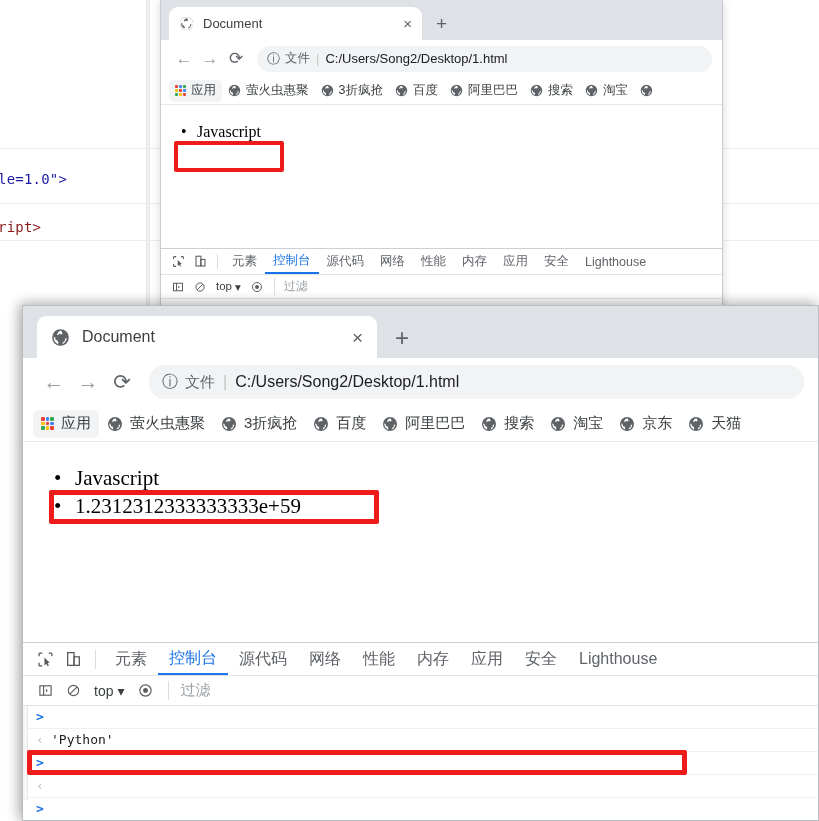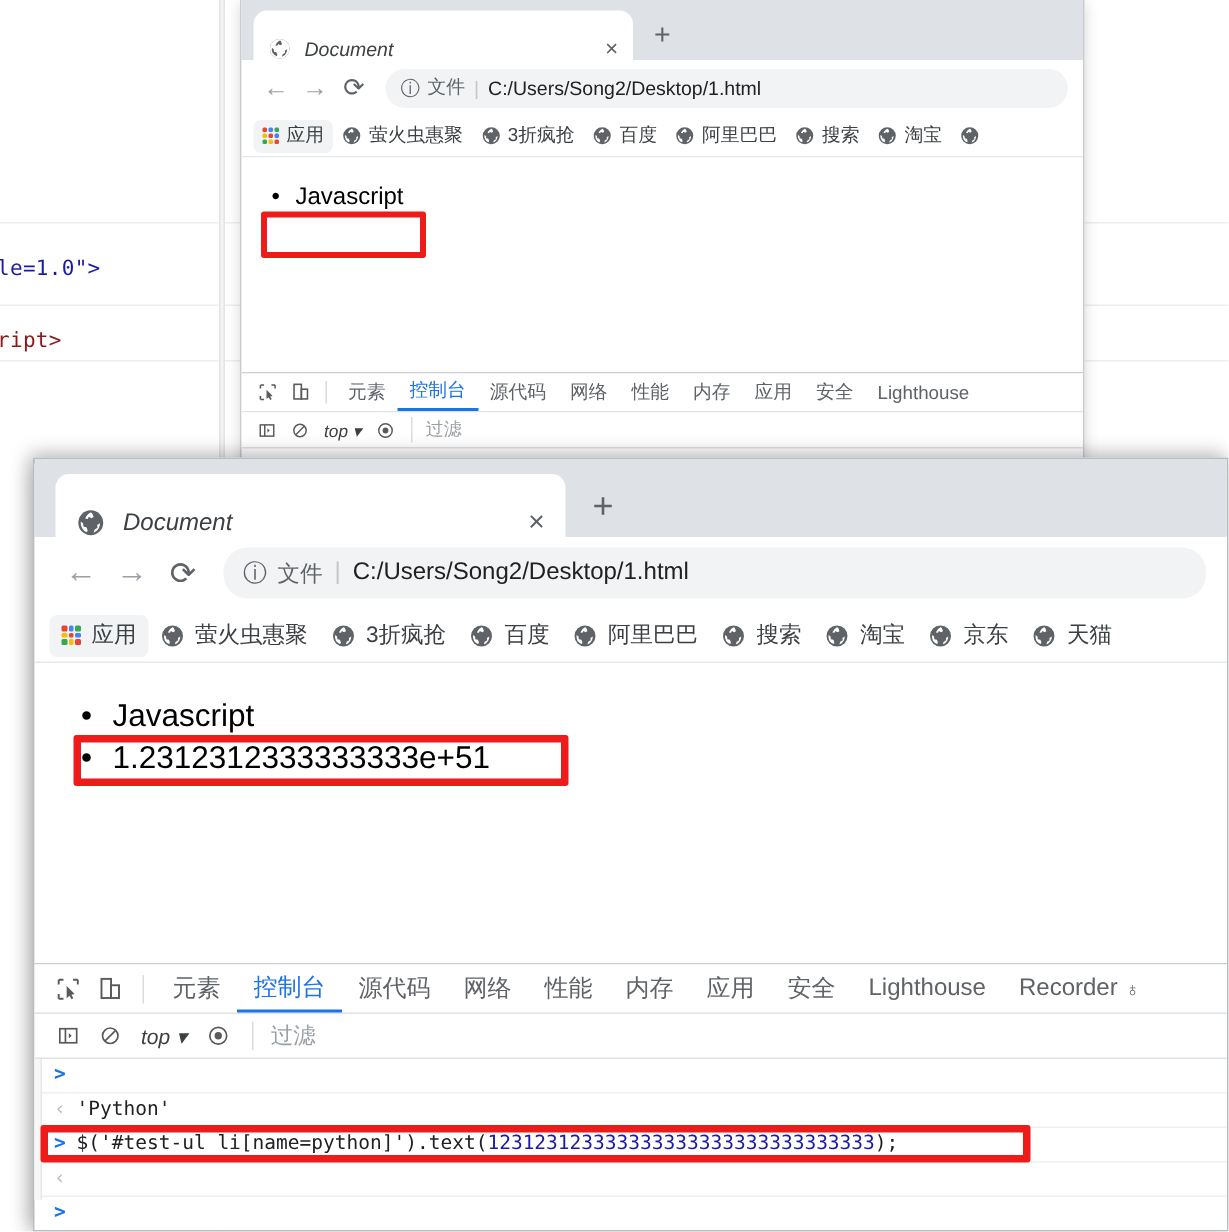--- a/index.html
+++ b/index.html
@@ -44,23 +44,22 @@
     content:""; position:absolute; left:0; top:0; width:100%; height:3px;
     background:#4a5568;
   }
 
   
   .tabstrip { background: #dee1e6; display: flex; align-items: flex-end; position: relative; }
   .win.back .tabstrip { height: 40px; padding-left: 8px; }
   .win.front .tabstrip { height: 52px; padding-left: 14px; padding-top: 3px; }
 
   .tab {
-    background: #fff; border-radius: 9px 9px 0 0; display: flex; align-items: flex-end;
+    background: #fff; border-radius: 9px 9px 0 0; display: flex; align-items: center;
     position: relative;
-    font-style: italic;
   }
   .win.back .tab { height: 33px; width: 253px; padding: 0 10px; }
   .win.front .tab { height: 42px; width: 340px; padding: 0 14px; }
 
   .favicon { flex: none; display: inline-block; }
   .favicon svg { display: block; }
 
   .tab-title { color: #3c4043; white-space: nowrap; overflow: hidden; text-overflow: ellipsis; flex: 1; }
   .win.back .tab-title { font-size: 13px; margin-left: 9px; }
   .win.front .tab-title { font-size: 16px; margin-left: 12px; }
@@ -117,21 +116,21 @@
   .bm .bm-label { margin-left: 5px; }
   .win.front .bm .bm-label { margin-left: 7px; }
   .bm.apps { background: #f1f3f4; border-radius: 5px; }
 
   .apps-grid { display: grid; grid-template-columns: repeat(3, 1fr); gap: 1px; flex: none; }
   .win.back .apps-grid { width: 11px; height: 11px; }
   .win.front .apps-grid { width: 13px; height: 13px; }
   .apps-grid i { display: block; border-radius: 1px; }
 
   
-  .viewport { background: #fff; overflow: hidden; position: relative; }
+  .viewport { background: #fff; overflow: hidden; position: relative; font-family: Liberation Serif, serif; }
   .win.back .viewport { height: 143px; }
   .win.front .viewport { height: 200px; }
 
   .bullets { list-style: none; }
   .win.back .bullets { padding: 16px 0 0 36px; }
   .win.front .bullets { padding: 22px 0 0 52px; }
   .bullets li { position: relative; color: #000; white-space: nowrap; }
   .win.back .bullets li { font-size: 16px; line-height: 21px; }
   .win.front .bullets li { font-size: 21px; line-height: 28px; }
   .bullets li::before {
@@ -158,21 +157,21 @@
   .win.front .dt-div { height: 19px; margin: 0 8px; }
 
   .dt-tab { color: #5f6368; white-space: nowrap; display: flex; align-items: center; height: 100%; flex: none; }
   .win.back .dt-tab { font-size: 12.5px; padding: 0 8px; }
   .win.front .dt-tab { font-size: 16px; padding: 0 11px; }
   .dt-tab.active { color: #1a73e8; border-bottom: 2px solid #1a73e8; }
 
   .dt-filter { display: flex; align-items: center; background: #fff; }
   .win.back .dt-filter { height: 24px; padding: 0 6px; border-bottom: 1px solid #e0e2e4; }
   .win.front .dt-filter { height: 30px; padding: 0 8px; border-bottom: 1px solid #e0e2e4; }
-  .dt-ctx { color: #3c4043; display: flex; align-items: flex-end; flex: none; font-style: italic; }
+  .dt-ctx { color: #3c4043; display: flex; align-items: flex-start; flex: none; }
   .win.back .dt-ctx { font-size: 11.5px; padding: 0 5px; }
   .win.front .dt-ctx { font-size: 14px; padding: 0 7px; }
   .dt-filter-input { color: #9aa0a6; flex: 1; }
   .win.back .dt-filter-input { font-size: 12px; padding-left: 9px; border-left: 1px solid #dadce0; margin-left: 6px; }
   .win.front .dt-filter-input { font-size: 15px; padding-left: 12px; border-left: 1px solid #dadce0; margin-left: 8px; }
 
   
   .console { position: relative; background: #fff; }
   .win.front .console { height: 94px; }
   .cline {
@@ -486,21 +485,21 @@
               <path d="M8 2.2c.6 0 1.3 1 1.6 2.6l-1.2.7-1.5-.8-.6 1.2-1.4-.3A5.9 5.9 0 018 2.2zM2.4 7.3l1.3 1 .2 1.8 1.7.4.7 1.9-.5 1A5.8 5.8 0 012.4 7.3zm7.2 6.3l.5-1.7 1.7-1.1-.2-1.5 1.6-1a5.8 5.8 0 01-3.6 5.3z" fill="#fff"></path>
             </svg>
           </span>
         <span class="bm-label">天猫</span>
       </div>
     </div>
 
     <div class="viewport">
       <ul class="bullets">
         <li>Javascript</li>
-        <li>1.2312312333333333e+51</li>
+        <li>1.2312312333333333e+59</li>
       </ul>
       <div class="redbox" style="left:26px; top:48px; width:330px; height:34px;"></div>
     </div>
 
     <div class="devtools">
       <div class="dt-tabs">
         <span class="dt-iconbtn">
           <svg width="17" height="17" viewBox="0 0 16 16" fill="none" stroke="#5a5a5a" stroke-width="1.2">
               <path d="M2 2h3M2 2v3M14 2h-3M14 2v3M2 14h3M2 14v-3"></path>
               <path d="M7 6l5 5-2 .4 1.2 2.3-1.2.6-1.2-2.3L7 13.6z" fill="#5a5a5a" stroke="none"></path>
@@ -515,24 +514,20 @@
         <span class="dt-div"></span>
         <span class="dt-tab">元素</span>
         <span class="dt-tab active">控制台</span>
         <span class="dt-tab">源代码</span>
         <span class="dt-tab">网络</span>
         <span class="dt-tab">性能</span>
         <span class="dt-tab">内存</span>
         <span class="dt-tab">应用</span>
         <span class="dt-tab">安全</span>
         <span class="dt-tab">Lighthouse</span>
-        <span class="dt-tab">
-          <span>Recorder</span>
-          <span style="margin-left:5px;font-size:13px">♁</span>
-        </span>
       </div>
       <div class="dt-filter">
         <span class="dt-iconbtn">
           <svg width="15" height="15" viewBox="0 0 16 16" fill="none" stroke="#5a5a5a" stroke-width="1.2">
               <rect x="2" y="3" width="12" height="10"></rect>
               <path d="M6 3v10"></path>
               <path d="M8.4 6l2 2-2 2z" fill="#5a5a5a" stroke="none"></path>
             </svg>
         </span>
         <span class="dt-iconbtn">
@@ -561,21 +556,20 @@
           <span class="cmark inp">&gt;</span>
         </div>
 
         <div class="cline">
           <span class="cmark out">‹</span>
           <span class="ctext res-str">'Python'</span>
         </div>
 
         <div class="cline">
           <span class="cmark inp">&gt;</span>
-          <span class="ctext"><span>$('#test-ul li[name=python]').text(</span><span class="num">123123123333333333333333333333333</span><span>);</span></span>
         </div>
 
         <div class="cline">
           <span class="cmark out">‹</span>
         </div>
 
         <div class="cline" style="border-bottom:none">
           <span class="cmark inp">&gt;</span>
           <span class="ctext"></span>
         </div>

